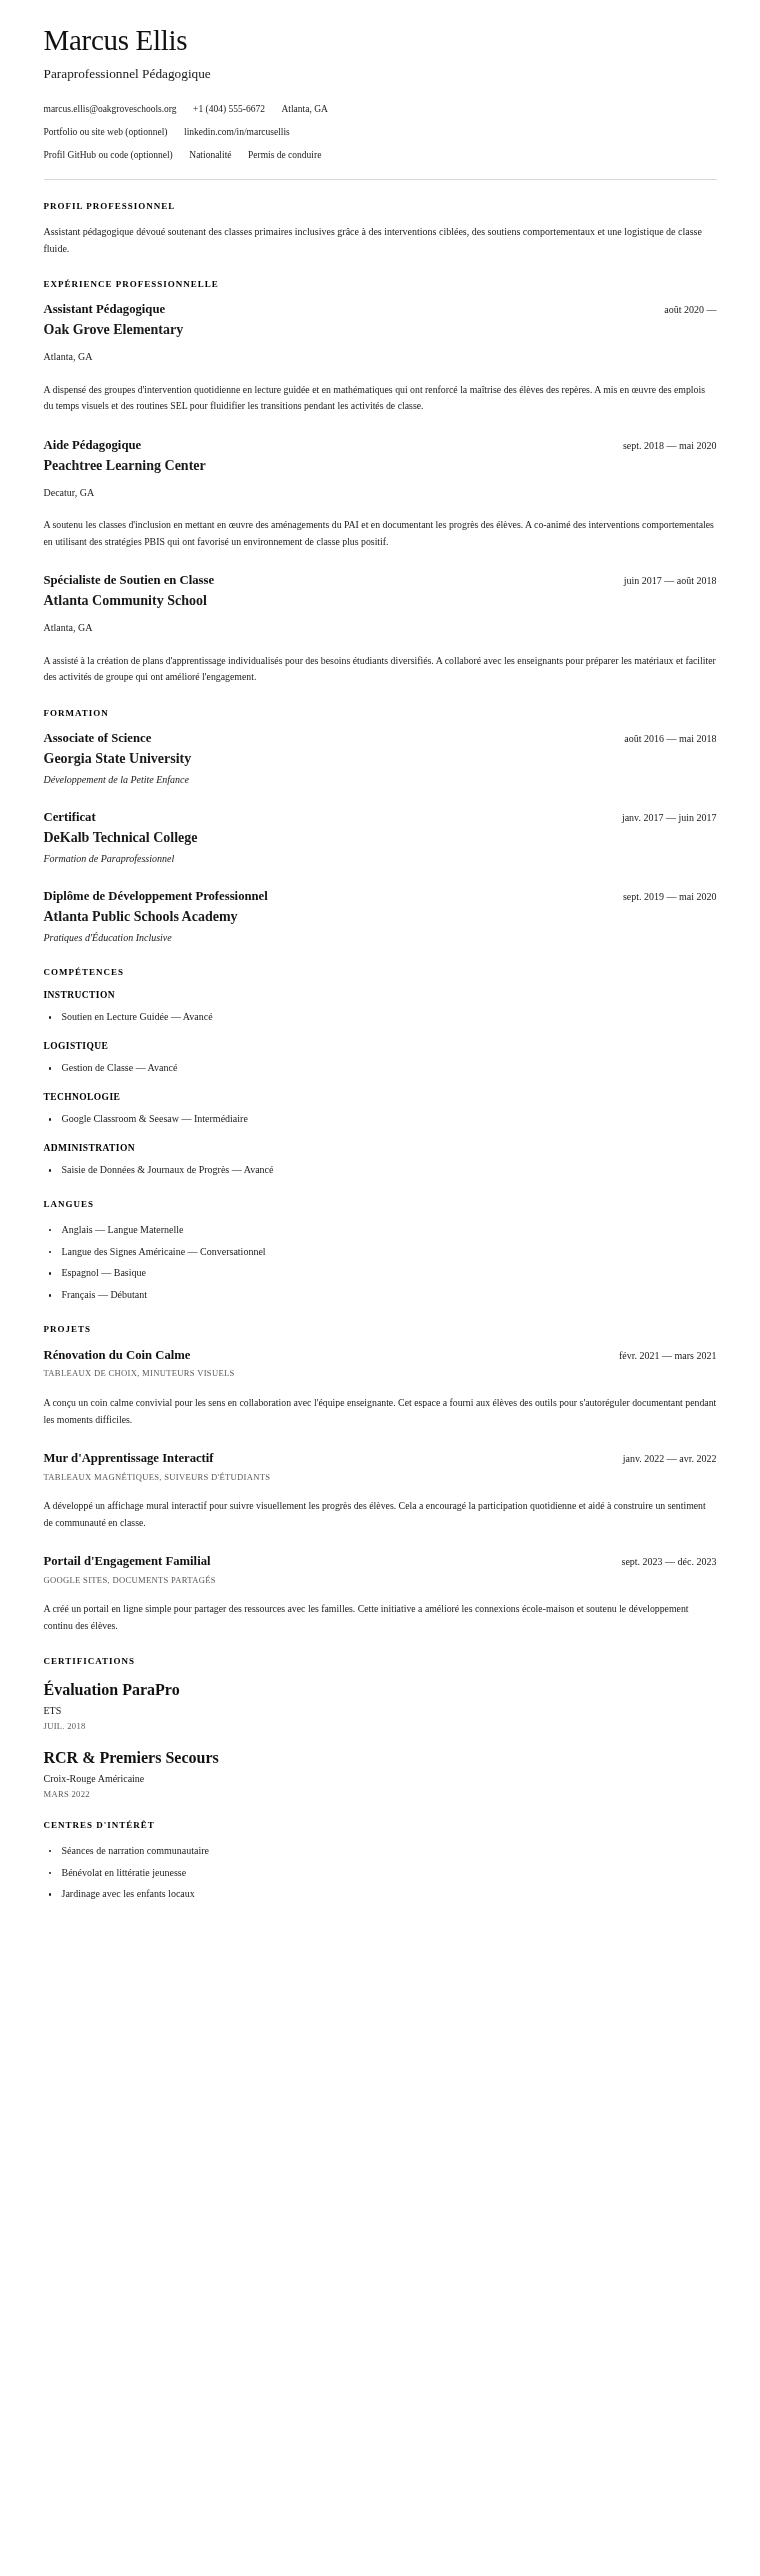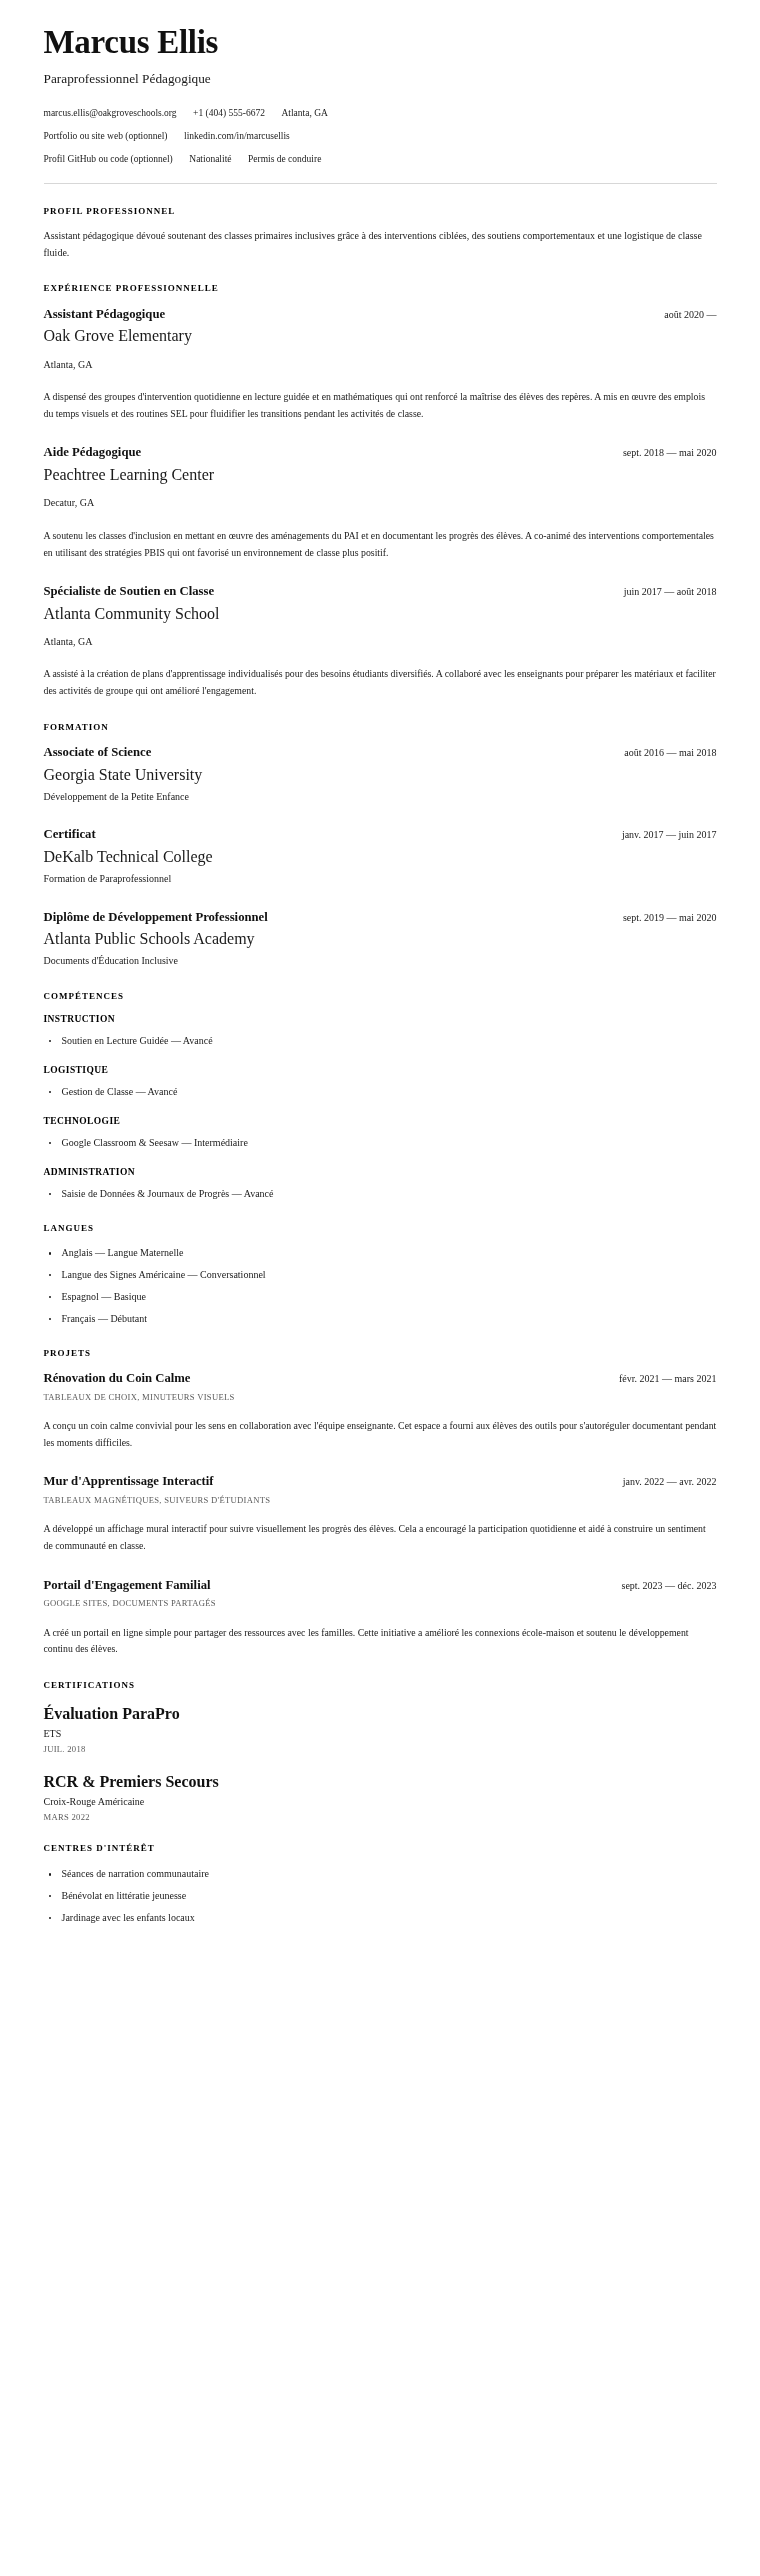--- a/index.html
+++ b/index.html
@@ -16,22 +16,22 @@
   }
   .page {
     width: 673px;
     margin: 0 auto;
     padding: 25px 0 38px 0;
     box-sizing: content-box;
   }
 
   
   .name {
-    font-size: 33px;
-    font-weight: bold;
+    font-size: 29px;
+    font-weight: normal;
     line-height: 1.05;
     letter-spacing: -0.3px;
     margin: 0 0 10px 0;
   }
   .headline {
     font-size: 13.3px;
     font-weight: normal;
     line-height: 1.3;
     margin: 0 0 19px 0;
     color: #1a1a1a;
@@ -87,36 +87,38 @@
     margin: 0;
   }
   .entry-date {
     font-size: 10px;
     white-space: nowrap;
     text-align: right;
     color: #1a1a1a;
     flex-shrink: 0;
   }
   .entry-org {
-    font-size: 16px;
+    font-size: 14px;
     line-height: 1.6;
     margin: 1.3px 0 0 0;
     color: #1a1a1a;
+    font-weight: bold;
   }
   .entry-loc {
     font-size: 10px;
     line-height: 1.6;
     margin: 7.6px 0 0 0;
     color: #1a1a1a;
   }
   .entry-sub {
     font-size: 10px;
     line-height: 1.6;
     margin: 1.3px 0 0 0;
     color: #1a1a1a;
+    font-style: italic;
   }
   .entry-desc {
     font-size: 9.8px;
     line-height: 1.72;
     margin: 16.5px 0 0 0;
     color: #1a1a1a;
   }
   .entry-tags {
     font-size: 8.6px;
     letter-spacing: 0.3px;
@@ -270,21 +272,21 @@
       <p class="entry-org">DeKalb Technical College</p>
       <p class="entry-sub">Formation de Paraprofessionnel</p>
     </div>
 
     <div class="entry">
       <div class="entry-head">
         <h3 class="entry-title">Diplôme de Développement Professionnel</h3>
         <span class="entry-date">sept. 2019 — mai 2020</span>
       </div>
       <p class="entry-org">Atlanta Public Schools Academy</p>
-      <p class="entry-sub">Documents d'Éducation Inclusive</p>
+      <p class="entry-sub">Pratiques d'Éducation Inclusive</p>
     </div>
   </section>
 
   <section class="section">
     <h2 class="section-title">Compétences</h2>
 
     <div class="skill-group">
       <h3 class="skill-group-title">Instruction</h3>
       <ul class="bullets">
         <li>Soutien en Lecture Guidée — Avancé</li>

